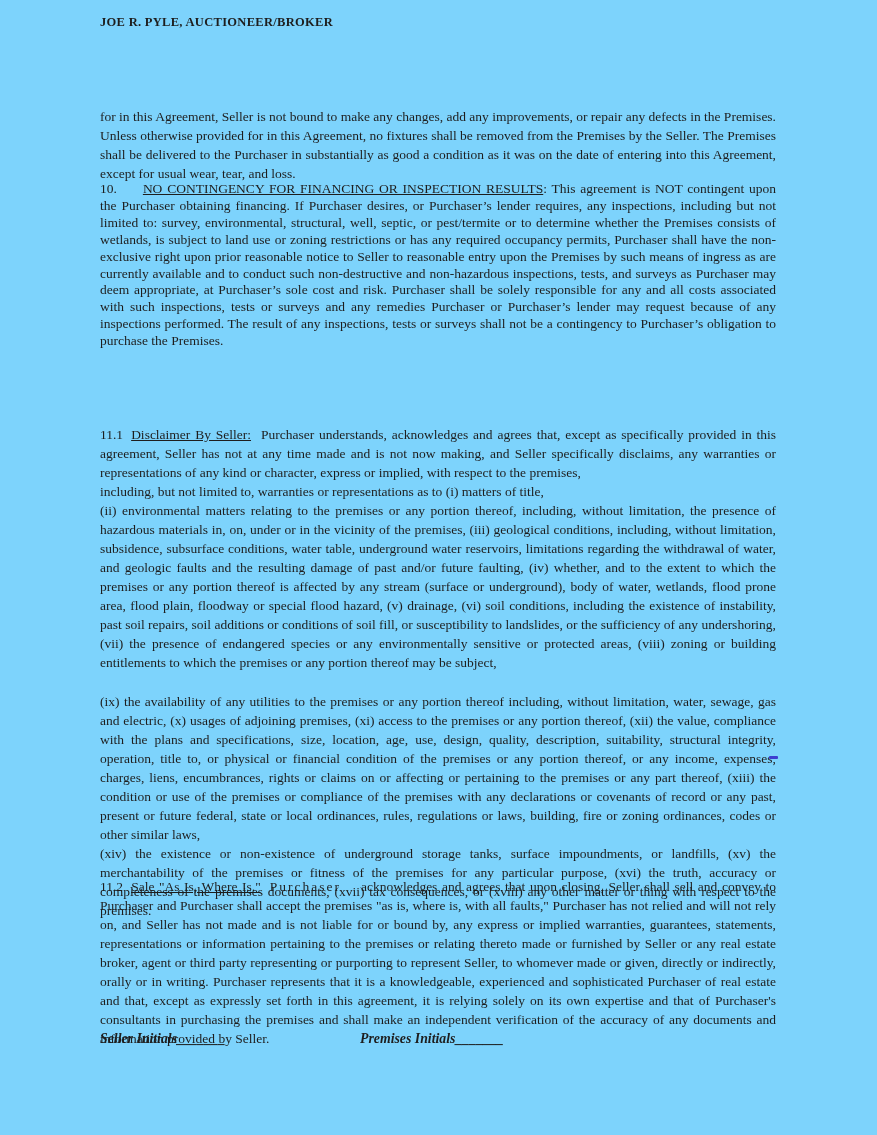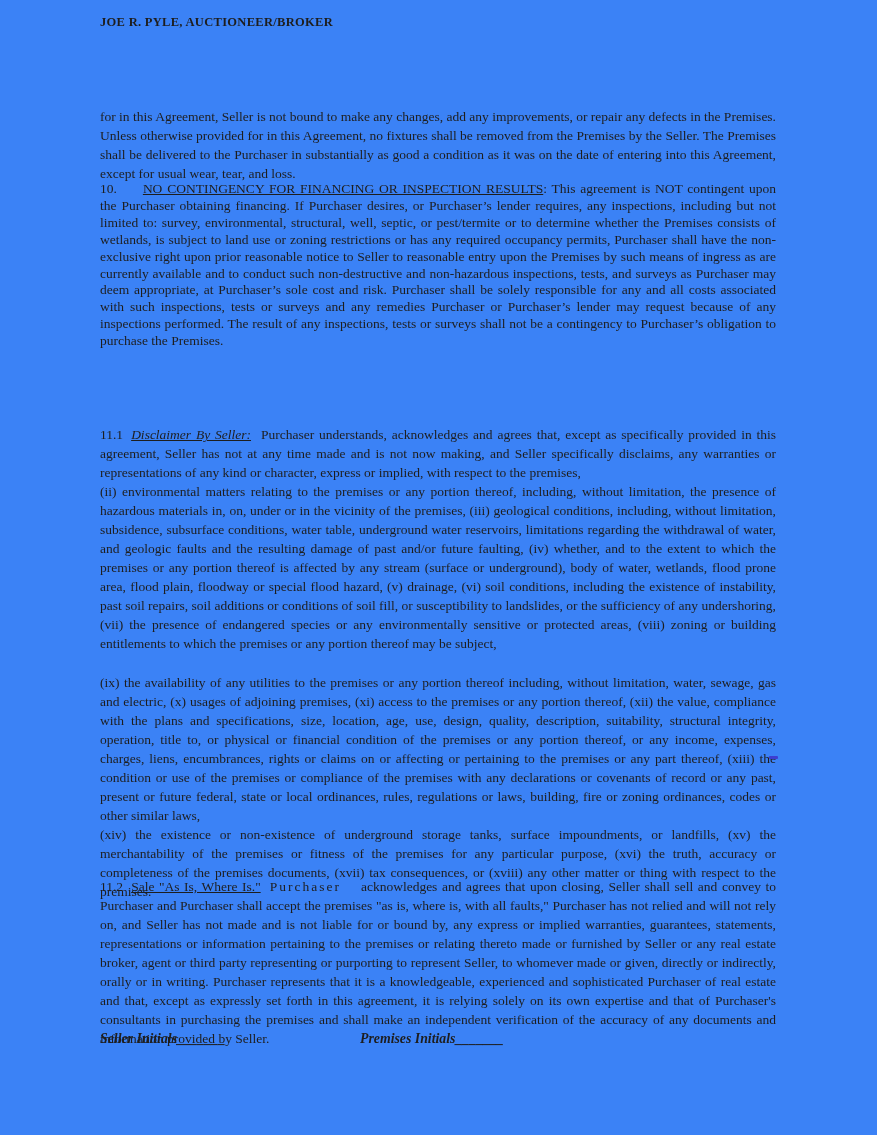--- a/index.html
+++ b/index.html
@@ -1,20 +1,20 @@
 <!DOCTYPE html>
 <html><head>
 <meta charset="utf-8">
 <style>
   html, body { margin: 0; padding: 0; background: #ffffff; }
   .page {
     position: relative;
     width: 877px;
     height: 1135px;
-    background: #3b82f6;
+    background: #7dd3fc;
     font-family: "Liberation Serif", "DejaVu Serif", serif;
     color: #1e1e1e;
     overflow: hidden;
   }
   .doc-header {
     position: absolute;
     left: 100px;
     top: 15px;
     font-size: 12.5px;
     font-weight: bold;
@@ -32,21 +32,21 @@
   .p-continuation { top: 107px; }
   .p-section10 { top: 181px; line-height: 16.9px; }
   .h-section11 { top: 391px; }
   .p-section11-1 { top: 425px; }
   .p-section11-2 { top: 877px; }
   .footer-row { top: 1029px; height: 22px; font-style: italic; }
   .indent { text-indent: 60px; }
   .num { margin-right: 26px; }
   .num-sub { margin-right: 8px; margin-top: 20px; }
   .uline { text-decoration: underline; }
-  .label-gap { margin-right: 10px; font-style: italic; }
+  .label-gap { margin-right: 10px; }
   .spaced {
     letter-spacing: 2px;
     margin-left: 9px;
     margin-right: 20px;
   }
   .clause { margin: 0; }
   .clause-indented { }
   .clause-gap { margin-top: 20px; }
   .tail-line { text-align: left; }
   .footer-label {
@@ -74,20 +74,21 @@
 
   <div class="doc-header">JOE R. PYLE, AUCTIONEER/BROKER</div>
 
   <p class="block just p-continuation">for in this Agreement, Seller is not bound to make any changes, add any improvements, or repair any defects in the Premises. Unless otherwise provided for in this Agreement, no fixtures shall be removed from the Premises by the Seller.  The Premises shall be delivered to the Purchaser in substantially as good a condition as it was on the date of entering into this Agreement, except for usual wear, tear, and loss.</p>
 
   <p class="block just p-section10"><span class="indent"></span><span class="num">10.</span><span class="uline">NO CONTINGENCY FOR FINANCING OR INSPECTION RESULTS</span><span>: This agreement is NOT contingent upon the Purchaser obtaining financing. If Purchaser desires, or Purchaser’s lender requires, any inspections, including but not limited to: survey, environmental, structural, well, septic, or pest/termite or to determine whether the Premises consists of wetlands, is subject to land use or zoning restrictions or has any required occupancy permits, Purchaser shall have the non-exclusive right upon prior reasonable notice to Seller to reasonable entry upon the Premises by such means of ingress as are currently available and to conduct such non-destructive and non-hazardous inspections, tests, and surveys as Purchaser may deem appropriate, at Purchaser’s sole cost and risk. Purchaser shall be solely responsible for any and all costs associated with such inspections, tests or surveys and any remedies Purchaser or Purchaser’s lender may request because of any inspections performed. The result of any inspections, tests or surveys shall not be a contingency to Purchaser’s obligation to purchase the Premises.</span></p>
 
 
   <div class="block p-section11-1">
     <p class="just"><span class="indent"></span><span class="num-sub">11.1</span><span class="uline label-gap">Disclaimer By Seller:</span><span>Purchaser understands, acknowledges and agrees that, except as specifically provided in this agreement, Seller has not at any time made and is not now making, and Seller specifically disclaims, any warranties or representations of any kind or character, express or implied, with respect to the premises,</span></p>
+    <p class="tail-line">including, but not limited to, warranties or representations as to (i) matters of title,</p>
     <p class="just clause clause-indented">(ii) environmental matters relating to the premises or any portion thereof, including, without limitation, the presence of hazardous materials in, on, under or in the vicinity of the premises, (iii) geological conditions, including, without limitation, subsidence, subsurface conditions, water table, underground water reservoirs, limitations regarding the withdrawal of water, and geologic faults and the resulting damage of past and/or future faulting, (iv) whether, and to the extent to which the premises or any portion thereof is affected by any stream (surface or underground), body of water, wetlands, flood prone area, flood plain, floodway or special flood hazard, (v) drainage, (vi) soil conditions, including the existence of instability, past soil repairs, soil additions or conditions of soil fill, or susceptibility to landslides, or the sufficiency of any undershoring, (vii) the presence of endangered species or any environmentally sensitive or protected areas, (viii) zoning or building entitlements to which the premises or any portion thereof may be subject,</p>
     <p class="just clause clause-gap">(ix) the availability of any utilities to the premises or any portion thereof including, without limitation, water, sewage, gas and electric, (x) usages of adjoining premises,  (xi) access to the premises or any portion thereof, (xii) the value, compliance with the plans and specifications, size, location, age, use, design, quality, description, suitability, structural integrity, operation, title to, or physical or financial condition of the premises or any portion thereof, or any income, expenses, charges, liens, encumbrances, rights or claims on or affecting or pertaining to the premises or any part thereof, (xiii) the condition or use of the premises or compliance of the premises with any declarations or covenants of record or any past, present or future federal, state or local ordinances, rules, regulations or laws, building, fire or zoning ordinances, codes or other similar laws,</p>
     <p class="just clause clause-indented">(xiv) the existence or non-existence of underground storage tanks, surface impoundments, or landfills, (xv) the merchantability of the premises or fitness of the premises for any particular purpose, (xvi) the truth, accuracy or completeness of the premises documents, (xvii) tax consequences, or (xviii) any other matter or thing with respect to the premises.</p>
   </div>
 
   <p class="block just p-section11-2"><span class="indent"></span><span class="num-sub">11.2</span><span class="uline">Sale "As Is, Where Is."</span><span class="spaced">Purchaser</span><span>acknowledges and agrees that upon closing, Seller shall sell and convey to Purchaser and Purchaser shall accept the premises "as is, where is, with all faults," Purchaser has not relied and will not rely on, and Seller has not made and is not liable for or bound by, any express or implied warranties, guarantees, statements, representations or information pertaining to the premises or relating thereto made or furnished by Seller or any real estate broker, agent or third party representing or purporting to represent Seller, to whomever made or given, directly or indirectly, orally or in writing. Purchaser represents that it is a knowledgeable, experienced and sophisticated Purchaser of real estate and that, except as expressly set forth in this agreement, it is relying solely on its own expertise and that of Purchaser's consultants in purchasing the premises and shall make an independent verification of the accuracy of any documents and information provided by Seller.</span></p>
 
   <div class="block footer-row">
     <span class="footer-label footer-seller"><span>Seller Initials</span><span>_______</span></span>
     <span class="footer-label footer-purchaser"><span>Premises Initials</span><span>_______</span></span>

